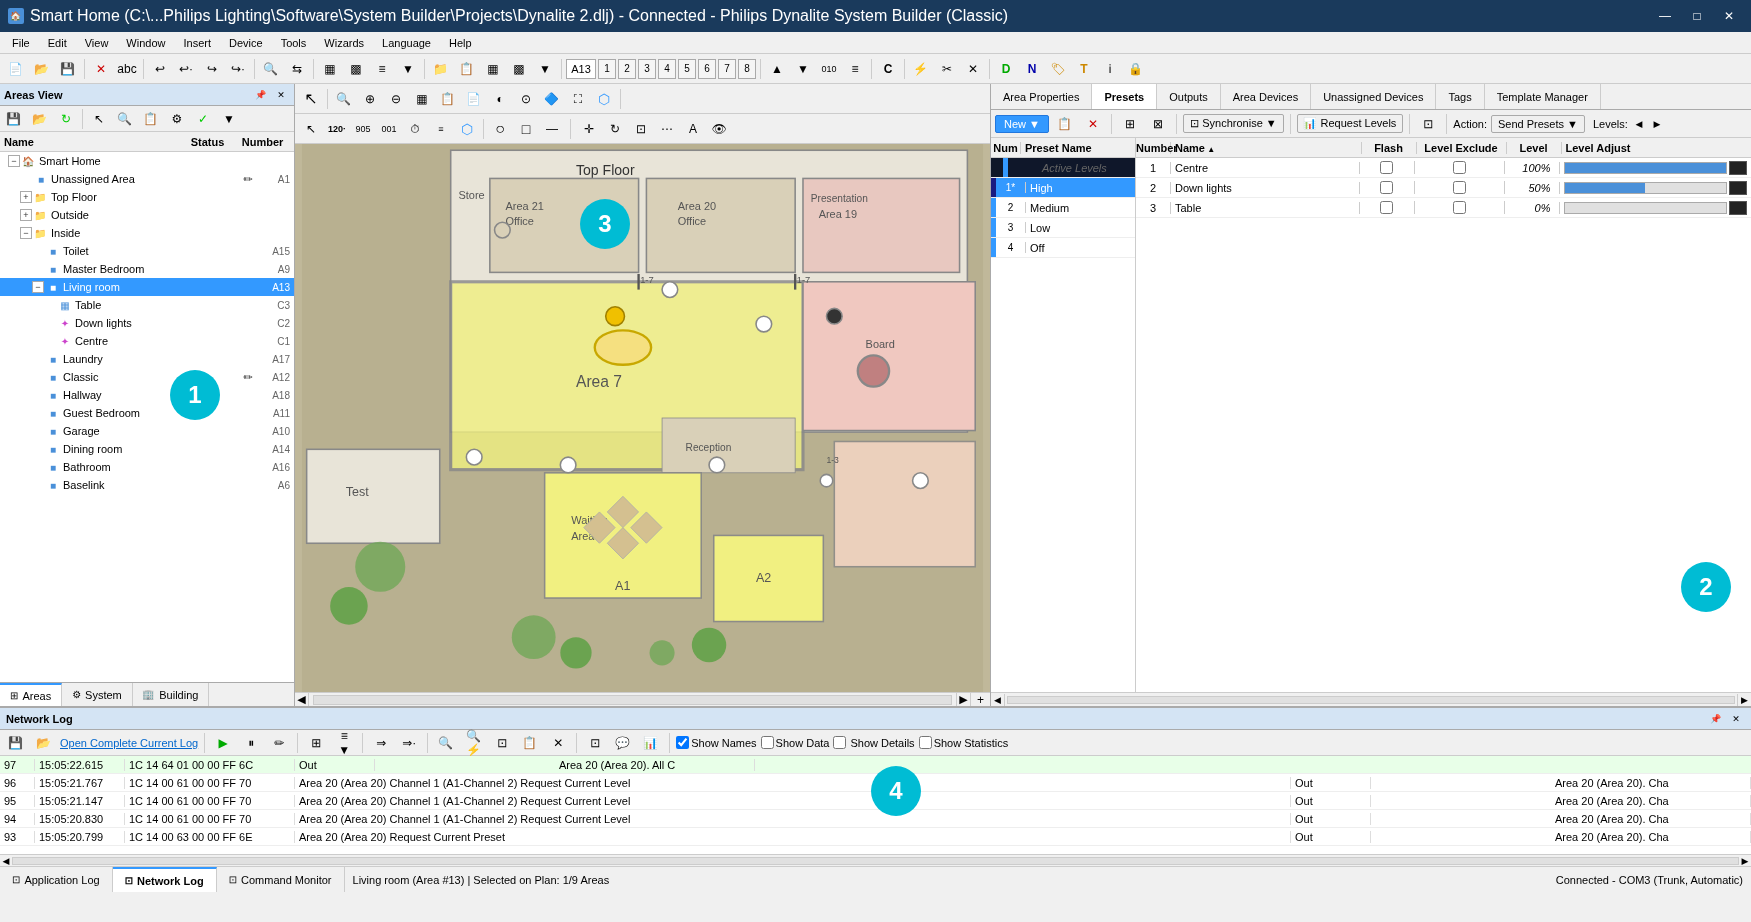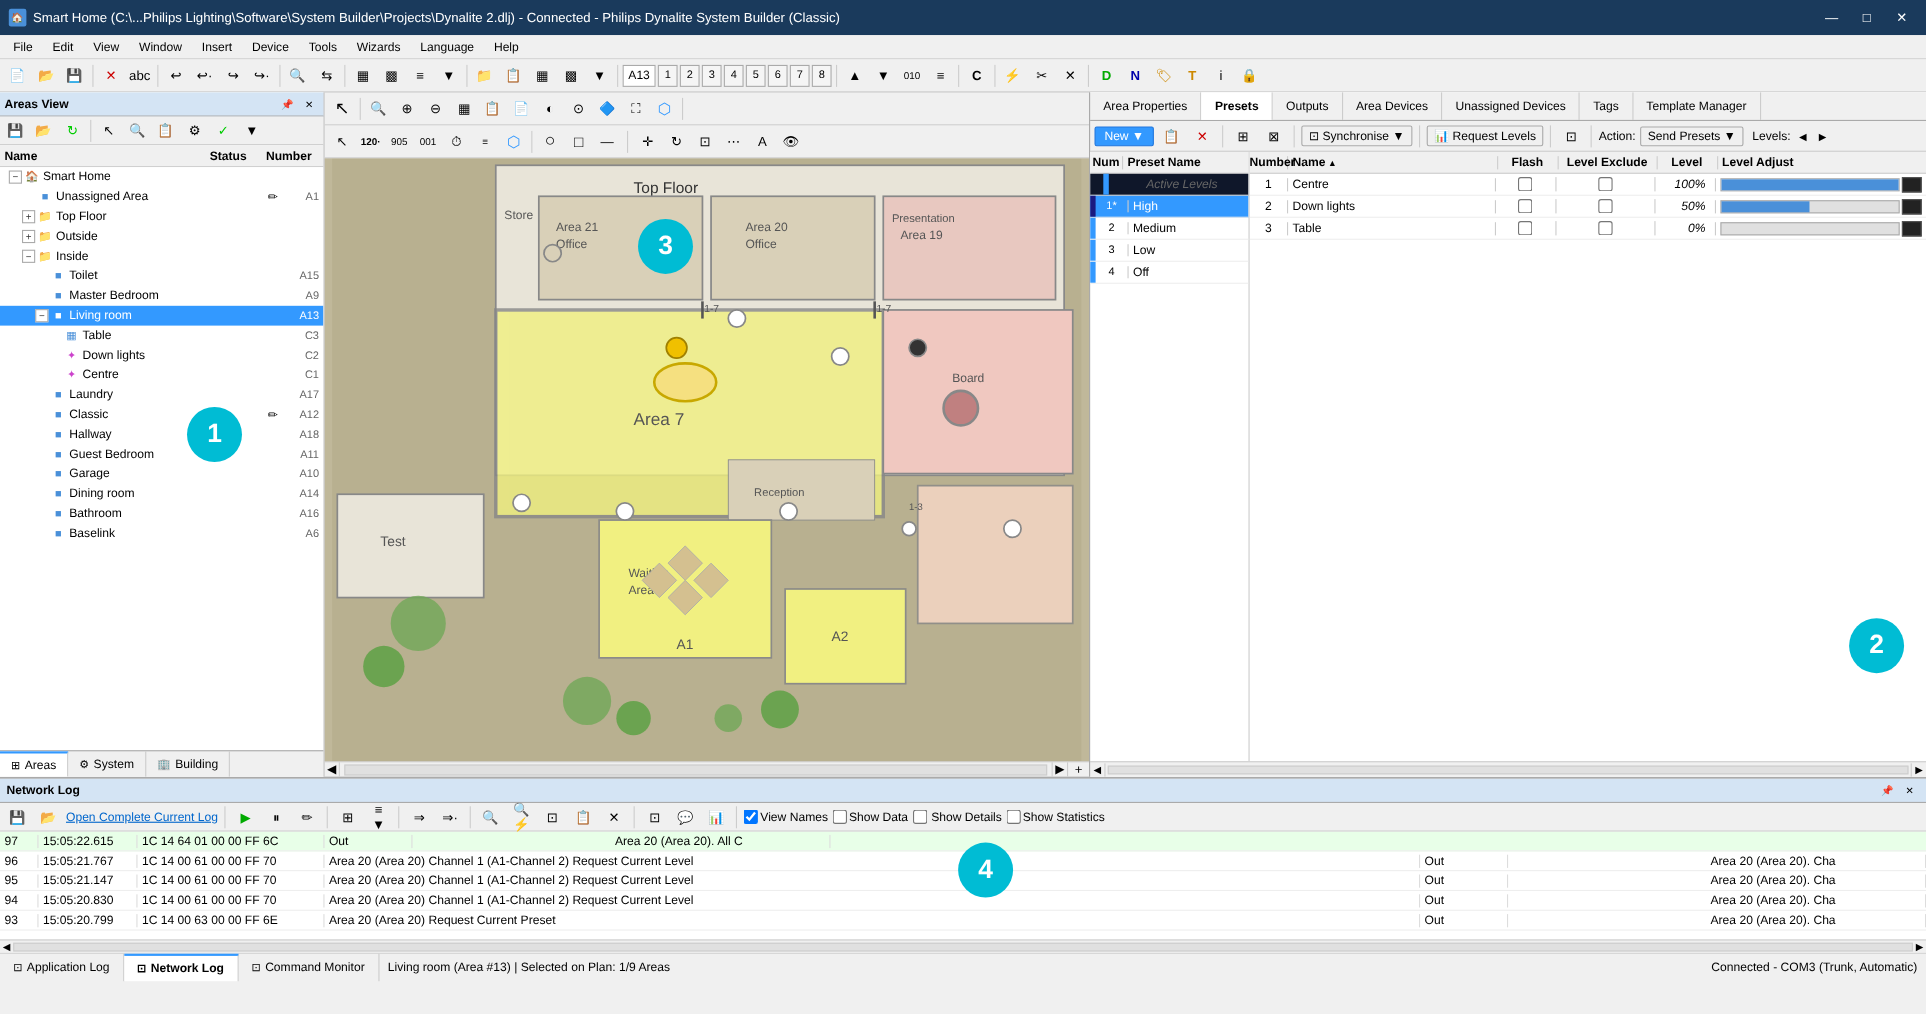--- a/index.html
+++ b/index.html
@@ -2,21 +2,21 @@
 <html><head>
   <meta charset="utf-8">
   <style>
     * { box-sizing: border-box; margin: 0; padding: 0; }
     body { font-family: 'Segoe UI', Tahoma, sans-serif; font-size: 11px; background: #f0f0f0; overflow: hidden; width: 1751px; height: 922px; }
     
     
     .title-bar { background: #1a3a5c; color: white; height: 32px; display: flex; align-items: center; justify-content: space-between; padding: 0 8px; }
     .title-bar-left { display: flex; align-items: center; gap: 6px; }
     .title-bar-icon { width: 16px; height: 16px; background: #4a90d9; border-radius: 2px; display: flex; align-items: center; justify-content: center; font-size: 9px; color: white; }
-    .title-bar-text { font-size: 12px; }
+    .title-bar-text { font-size: 16px; }
     .title-bar-controls { display: flex; gap: 4px; }
     .title-btn { width: 28px; height: 24px; border: none; background: transparent; color: white; cursor: pointer; font-size: 12px; display: flex; align-items: center; justify-content: center; }
     
     
     .menu-bar { background: #f0f0f0; border-bottom: 1px solid #ccc; height: 22px; display: flex; align-items: center; padding: 0 4px; gap: 2px; }
     .menu-item { padding: 2px 8px; font-size: 11px; cursor: pointer; border-radius: 2px; }
     
     
     .toolbar { background: #f0f0f0; border-bottom: 1px solid #ccc; height: 30px; display: flex; align-items: center; padding: 0 4px; gap: 2px; flex-wrap: nowrap; }
     .tb-btn { width: 24px; height: 24px; border: 1px solid transparent; background: transparent; cursor: pointer; display: flex; align-items: center; justify-content: center; font-size: 12px; border-radius: 2px; }
@@ -790,21 +790,21 @@
     <button class="tb-btn">⊡</button>
     <button class="tb-btn">📋</button>
     <button class="tb-btn">✕</button>
     <div class="tb-sep"></div>
     <button class="tb-btn">⊡</button>
     <button class="tb-btn">💬</button>
     <button class="tb-btn">📊</button>
     <div class="tb-sep"></div>
     <label style="display:flex;align-items:center;gap:2px;font-size:11px;cursor:pointer;">
       <input type="checkbox" checked="" style="">
-      <span>View Names</span>
+      <span>Show Names</span>
     </label>
     <label style="display:flex;align-items:center;gap:2px;font-size:11px;cursor:pointer;">
       <input type="checkbox" style="">
       <span>Show Data</span>
     </label>
     <label style="display:flex;align-items:center;gap:4px;font-size:11px;cursor:pointer;">
       <input type="checkbox" style="">
       <span>Show Details</span>
     </label>
     <label style="display:flex;align-items:center;gap:2px;font-size:11px;cursor:pointer;">

